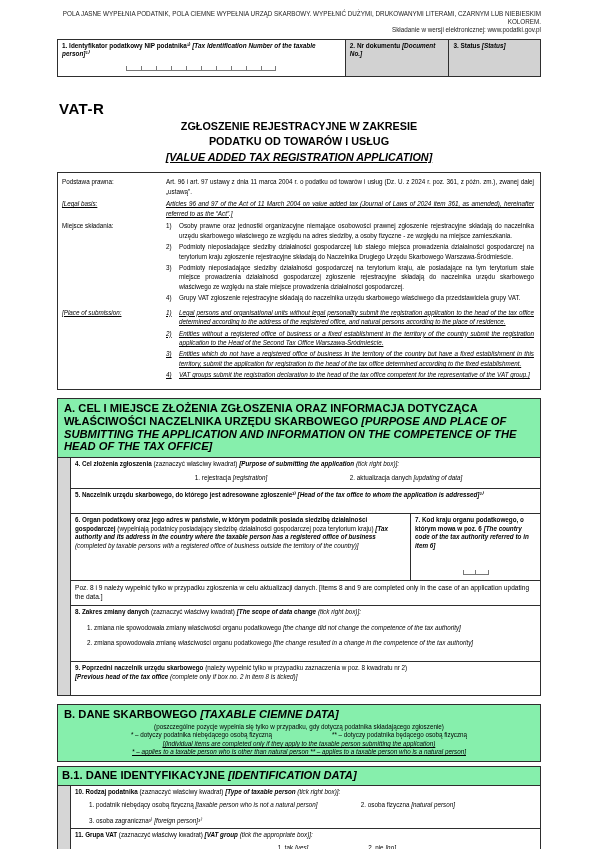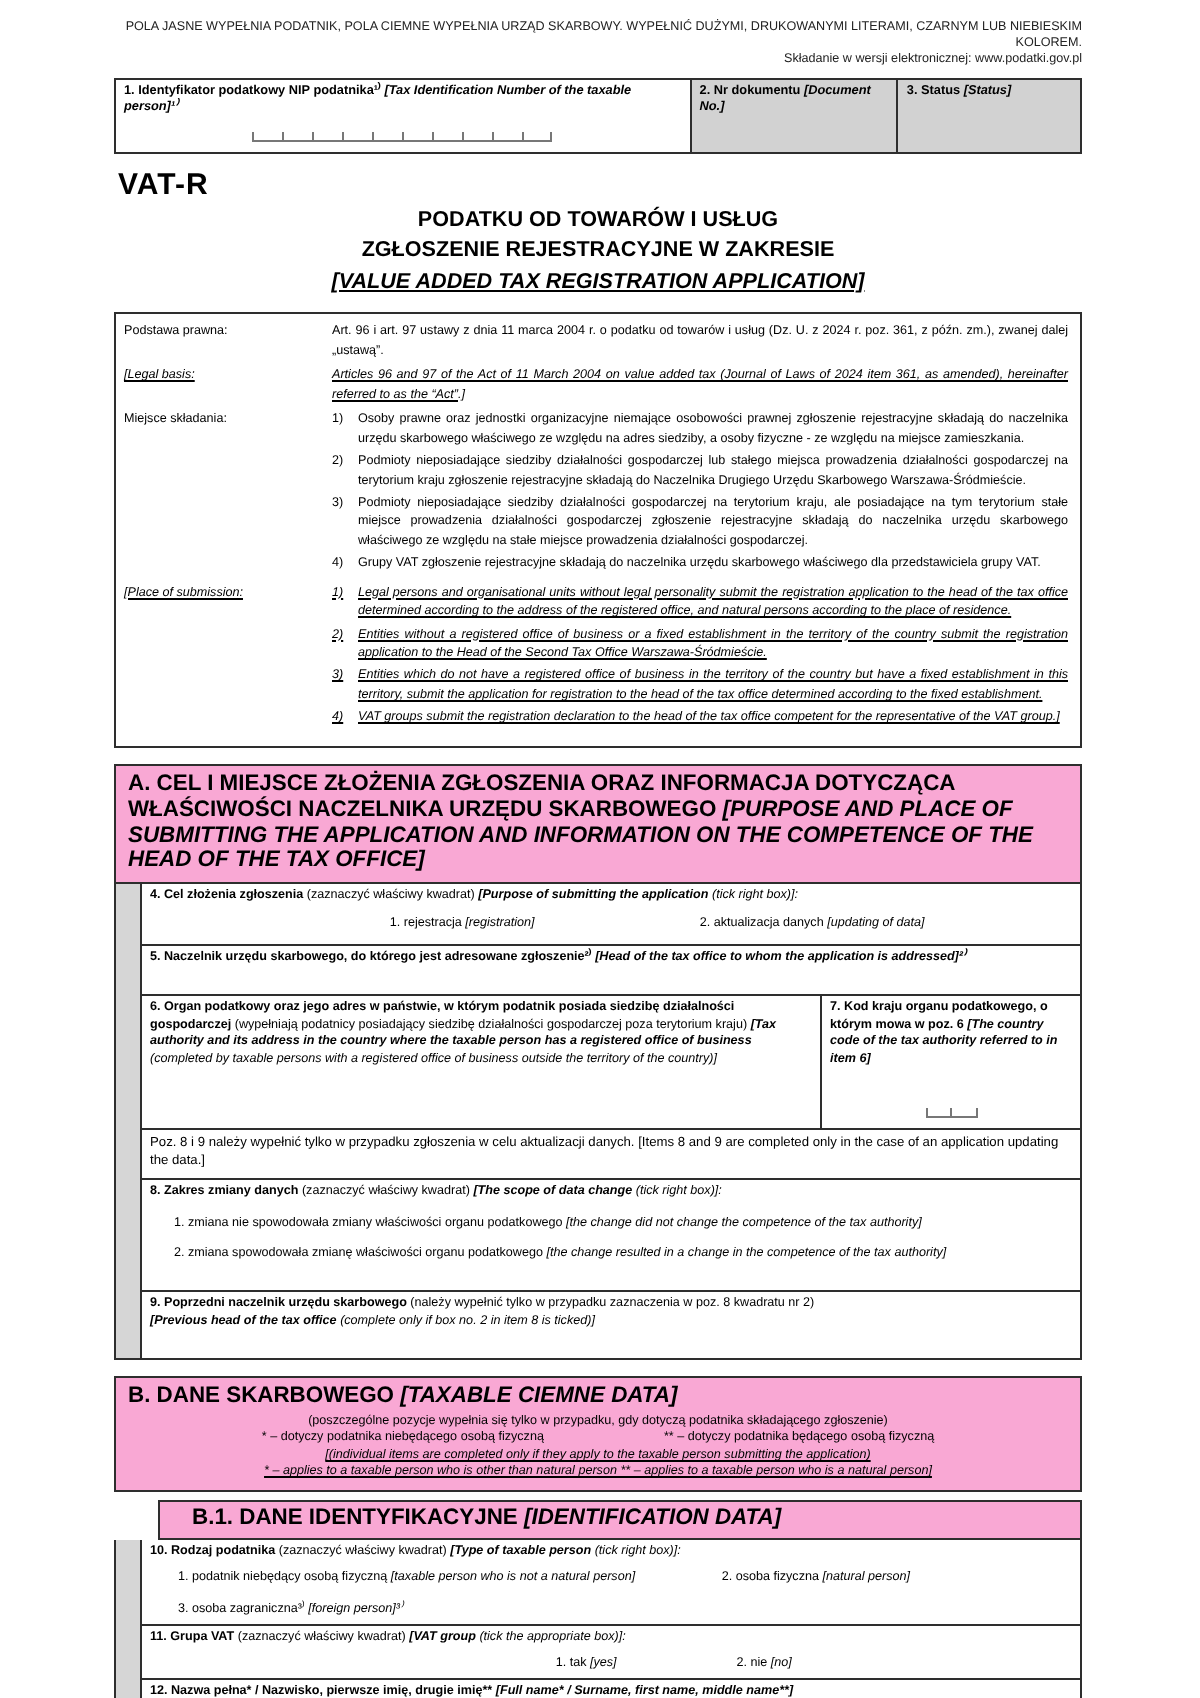--- a/index.html
+++ b/index.html
@@ -19,40 +19,40 @@
   .idbox { padding:2px 4px 4px 4px; font-size:6.4px; line-height:1.25; }
   .idbox .b { font-weight:bold; }
   .idbox .bi { font-weight:bold; font-style:italic; }
   .box1 { width:59.5%; background:#fff; }
   .box2 { width:21.5%; background:#d2d2d2; border-left:1.4px solid #2e2e2e; }
   .box3 { width:19%;  background:#d2d2d2; border-left:1.4px solid #2e2e2e; }
   .comb { display:flex; justify-content:center; margin:8px auto 1px auto; width:150px; }
   .comb .cell { flex:1; height:5px; border-bottom:1px solid #777; border-left:1px solid #777; }
   .comb .cell:last-child { border-right:1px solid #777; }
 
-  .formcode { font-size:15px; font-weight:bold; margin:7px 0 0 2px; letter-spacing:.5px; }
+  .formcode { font-size:15px; font-weight:bold; margin:23px 0 0 2px; letter-spacing:.5px; }
   .maintitle { text-align:center; font-size:10.8px; font-weight:bold; line-height:1.45; margin-top:2px; }
   .maintitle .it { font-style:italic; }
 
   
   .legalbox { border:1.6px solid #2e2e2e; margin-top:7px; padding:4px 6px 4px 4px; font-size:6.3px; line-height:1.5; }
   .lrow { display:grid; grid-template-columns:104px 1fr; margin-bottom:3px; }
   .lrow .txt { text-align:justify; }
   .it { font-style:italic;text-decoration:underline; }
   .olist { }
   .oli { display:grid; grid-template-columns:13px 1fr; margin-bottom:2px; }
   .oli .txt { text-align:justify; }
 
   
-  .sechdr { border:1.6px solid #2e2e2e; background:#f9a8d4; padding:3px 6px 4px 6px;
+  .sechdr { border:1.6px solid #2e2e2e; background:#86efac; padding:3px 6px 4px 6px;
             font-size:11.2px; font-weight:bold; line-height:1.15; margin-top:8px; }
   .sechdr .en { font-style:italic; }
   .sechdr-sub { font-weight:normal; font-size:6.3px; text-align:center; line-height:1.35; margin-top:2px; }
   .sechdr-sub .gap { display:inline-block; width:60px; }
-  .b1hdr { margin-top:4px; font-size:11.2px; padding:2px 6px 3px 16px;margin-left:22px; }
+  .b1hdr { margin-top:4px; font-size:11.2px; padding:2px 6px 3px 4px; }
 
   
   .fwrap { display:flex; border:1.6px solid #2e2e2e; border-top:none; }
   .strip { width:13px; background:#d6d6d6; border-right:1px solid #2e2e2e; }
   .fcol { flex:1; }
   .field { border-bottom:1px solid #2e2e2e; padding:2px 4px 3px 4px; font-size:6.3px; line-height:1.35; }
   .field:last-child { border-bottom:none; }
   .flabel .b { font-weight:bold; }
   .flabel .bi { font-weight:bold; font-style:italic; }
   .flabel .i { font-style:italic; }
@@ -113,22 +113,22 @@
       <span class="b">2. Nr dokumentu </span><span class="bi">[Document No.]</span>
     </div>
     <div class="idbox box3">
       <span class="b">3. Status </span><span class="bi">[Status]</span>
     </div>
   </div>
 
   <div class="formcode">VAT-R</div>
 
   <div class="maintitle">
+    <div>ZGŁOSZENIE REJESTRACYJNE W ZAKRESIE</div>
     <div>PODATKU OD TOWARÓW I USŁUG</div>
-    <div>ZGŁOSZENIE REJESTRACYJNE W ZAKRESIE</div>
     <div class="it">[VALUE ADDED TAX REGISTRATION APPLICATION]</div>
   </div>
 
   <div class="legalbox">
     <div class="lrow">
       <div>Podstawa prawna:</div>
       <div class="txt">Art. 96 i art. 97 ustawy z dnia 11 marca 2004 r. o podatku od towarów i usług (Dz. U. z 2024 r. poz. 361, z późn. zm.), zwanej dalej „ustawą”.</div>
     </div>
     <div class="lrow it">
       <div>[Legal basis:</div>

